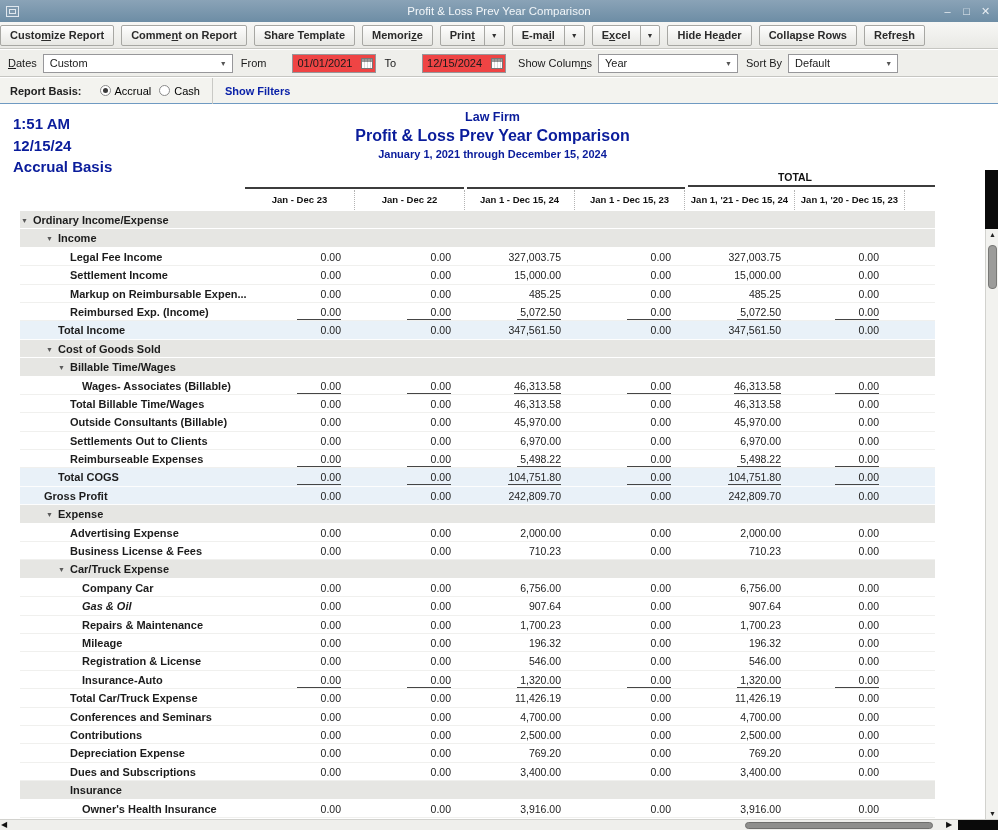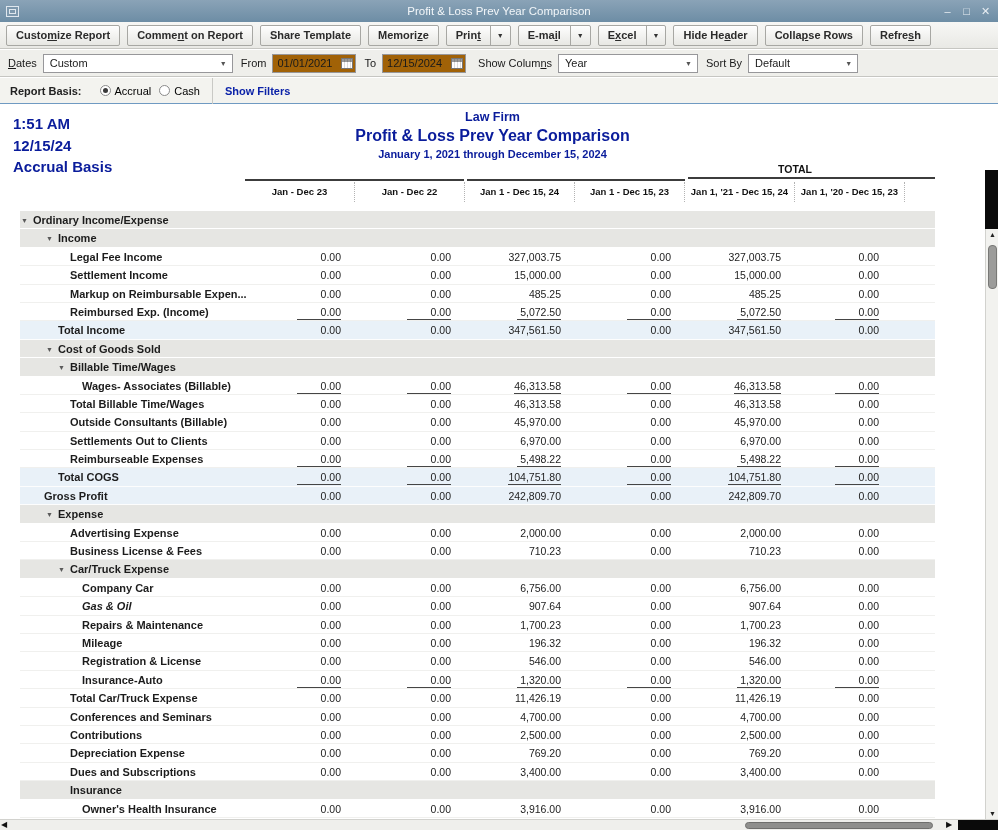--- a/index.html
+++ b/index.html
@@ -13,37 +13,37 @@
   .tb-icon { width:13px; height:11px; border:1px solid #dfe7ee; margin-left:6px; background:#7d98ad;
     display:flex; align-items:center; justify-content:center; }
   .tb-icon i { display:block; width:7px; height:5px; border:1px solid #dfe7ee; }
   .tb-title { position:absolute; left:0; right:0; text-align:center; color:#f2f6f9; font-size:11.5px; }
   .tb-ctrls { margin-left:auto; display:flex; gap:2px; padding-right:4px; z-index:2; }
   .tb-ctrls span { width:17px; height:16px; color:#e8eef3; font-size:11px; line-height:16px; text-align:center; cursor:default; }
 
   
   .toolbar { position:absolute; top:22px; left:0; width:998px; height:27px;
     background:linear-gradient(#f7f7f5,#e9e9e5); border-bottom:1px solid #c6c6c2;
-    display:flex; align-items:center; padding-left:6px; }
+    display:flex; align-items:center; }
   .btn { display:flex; align-items:stretch; border:1px solid #a7a7a3; border-radius:2px;
     background:linear-gradient(#fefefe,#e7e7e3); margin-right:7px; height:21px; box-shadow:0 1px 0 rgba(255,255,255,.7) inset; }
   .btn .lbl { padding:0 9px; font-size:11px; font-weight:bold; color:#2b2b2b; line-height:19px; white-space:nowrap; }
   .btn .lbl u { text-decoration:underline; }
   .btn .sep { width:1px; background:#a7a7a3; }
   .btn .arr { padding:0 6px; font-size:7px; color:#333; line-height:20px; }
 
   
   .filterbar { position:absolute; top:50px; left:0; width:998px; height:27px;
     background:#efefeb; border-bottom:1px solid #c6c6c2; display:flex; align-items:center; font-size:11px; color:#1a1a1a; }
   .flabel { margin:0 6px 0 8px; white-space:nowrap; }
   .flabel u { text-decoration:underline; }
   .combo { height:19px; background:#fff; border:1px solid #97979a; display:flex; align-items:center; }
   .combo .val { padding:0 6px; font-size:11px; flex:1; white-space:nowrap; }
   .combo .carr { font-size:7px; color:#555; padding:0 5px; }
-  .datefield { height:19px; background:#a16207; border:1px solid #97979a; display:flex; align-items:center; width:84px; }
+  .datefield { height:19px; background:#ef4444; border:1px solid #97979a; display:flex; align-items:center; width:84px;margin-left:20px; }
   .datefield .val { padding:0 4px; font-size:11px; flex:1; }
   .cal { width:12px; height:11px; border:1px solid #777; margin-right:2px;
     background:linear-gradient(#9a9a9a 0 3px, #fff 3px),
                repeating-linear-gradient(to right, transparent 0 2px, #ddd 2px 3px); background-blend-mode:multiply; }
 
   
   .basisbar { position:absolute; top:78px; left:0; width:998px; height:26px;
     background:#f3f3ef; border-bottom:1px solid #6f9ac2; display:flex; align-items:center; font-size:11px; }
   .bb-label { font-weight:bold; color:#222; margin:0 10px 0 10px; }
   .radio { width:11px; height:11px; border:1px solid #8a8a8a; border-radius:50%; background:#fff; margin:0 4px 0 8px;
@@ -55,21 +55,21 @@
 
   
   .report { position:absolute; top:104px; left:0; width:998px; height:715px; background:#fff; overflow:hidden; }
   .meta { position:absolute; left:13px; top:9px; color:#0a1c9b; font-size:15px; font-weight:bold; line-height:21.5px; }
   .rhead { position:absolute; left:0; top:6px; width:985px; text-align:center; color:#0a1c9b; }
   .rhead .company { font-size:12.5px; font-weight:bold; }
   .rhead .rtitle { font-size:16px; font-weight:bold; margin-top:3px; }
   .rhead .rsub { font-size:11px; font-weight:bold; margin-top:3px; }
 
   
-  .thead { position:absolute; top:58px; left:0; width:792px; height:41px; }
+  .thead { position:absolute; top:66px; left:0; width:792px; height:41px; }
   .total-lbl { position:absolute; left:685px; width:220px; top:1px; text-align:center; font-size:10.5px; font-weight:bold; color:#111; }
   .ovl { position:absolute; height:2px; background:#3c3c3c; top:17px; }
   .ovl.a { left:245px; width:219px; }
   .ovl.b { left:467px; width:218px; }
   .ovl.c { left:688px; width:247px; top:15px; }
   .hcells { position:absolute; top:20px; left:245px; display:flex; height:20px; }
   .hcell { width:110px; text-align:center; font-size:9.5px; font-weight:bold; color:#111; line-height:20px;
     border-right:1px dotted #b3b3b3; white-space:nowrap; overflow:hidden; }
 
   

